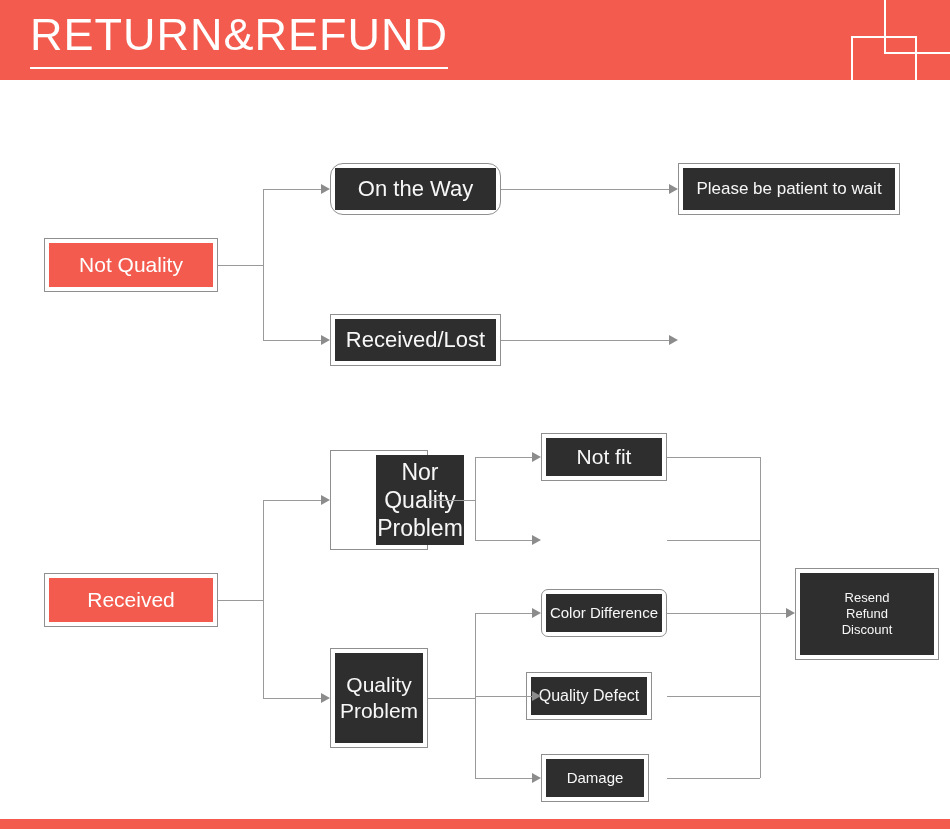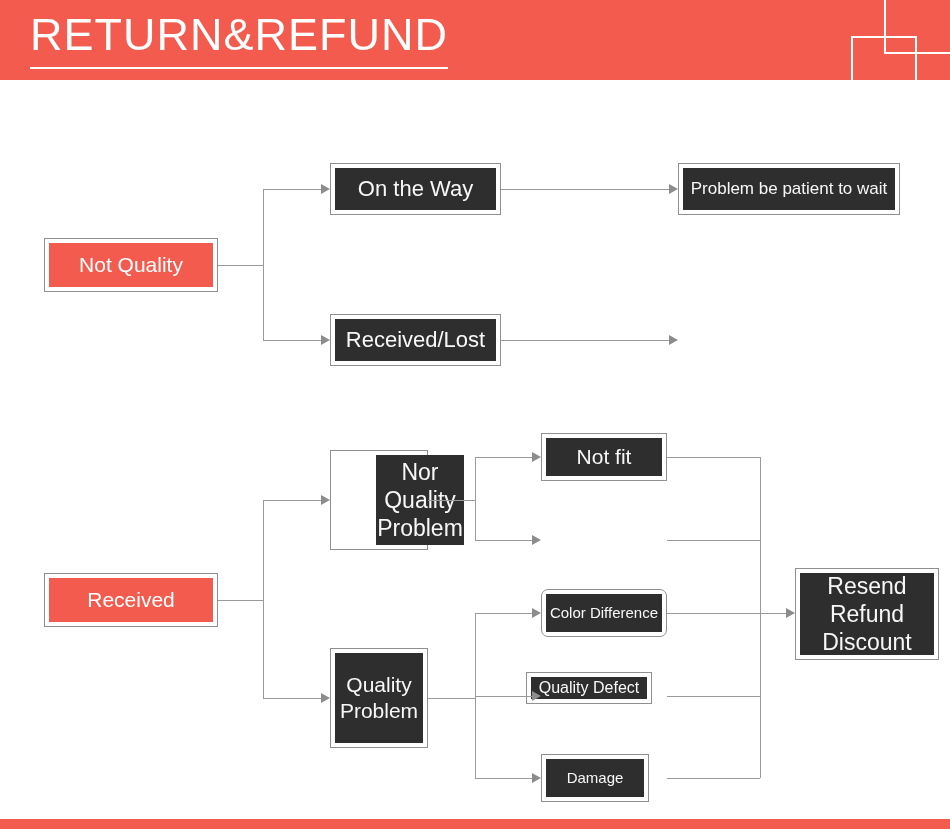--- a/index.html
+++ b/index.html
@@ -47,25 +47,25 @@
 
   <div class="band"></div>
   <div class="title">RETURN&amp;REFUND</div>
   <div class="decor" style="left:884px; top:0; width:2px; height:54px;"></div>
   <div class="decor" style="left:884px; top:52px; width:66px; height:2px;"></div>
   <div class="decor-square"></div>
 
   <div class="node accent" style="left:44px; top:238px; width:174px; height:54px;">
     <div class="fill" style="font-size:21px;">Not Quality</div>
   </div>
-  <div class="node dark" style="left:330px; top:163px; width:171px; height:52px;">
+  <div class="node dark" style="left:330px; top:163px; width:171px; height:52px;border-radius:13px;">
     <div class="fill" style="font-size:22px;">On the Way</div>
   </div>
   <div class="node dark" style="left:678px; top:163px; width:222px; height:52px;">
-    <div class="fill" style="font-size:17px;">Problem be patient to wait</div>
+    <div class="fill" style="font-size:17px;">Please be patient to wait</div>
   </div>
   <div class="node dark" style="left:330px; top:314px; width:171px; height:52px;">
     <div class="fill" style="font-size:22px;">Received/Lost</div>
   </div>
 
   <div class="hline" style="left:218px; top:265px; width:45px;"></div>
   <div class="vline" style="left:263px; top:189px; height:151px;"></div>
   <div class="hline" style="left:263px; top:189px; width:58px;"></div>
   <div class="arrow" style="left:321px; top:184px;"></div>
   <div class="hline" style="left:263px; top:340px; width:58px;"></div>
@@ -86,28 +86,28 @@
   <div class="node dark" style="left:541px; top:433px; width:126px; height:48px;">
     <div class="fill" style="font-size:21px;">Not fit</div>
   </div>
   <div class="node dark" style="left:541px; top:589px; width:126px; height:48px;border-radius:7px;">
     <div class="fill" style="font-size:15px;">Color Difference</div>
   </div>
   <div class="node dark" style="left:330px; top:648px; width:98px; height:100px;">
     <div class="fill" style="font-size:21px;">Quality
 Problem</div>
   </div>
-  <div class="node dark" style="left:526px; top:672px; width:126px; height:32px;">
+  <div class="node dark" style="left:526px; top:672px; width:126px; height:48px;">
     <div class="fill" style="font-size:16px;">Quality Defect</div>
   </div>
   <div class="node dark" style="left:541px; top:754px; width:108px; height:48px;">
     <div class="fill" style="font-size:15px;">Damage</div>
   </div>
   <div class="node dark" style="left:795px; top:568px; width:144px; height:92px;">
-    <div class="fill" style="font-size:23px;">Resend
+    <div class="fill" style="font-size:13px;">Resend
 Refund
 Discount</div>
   </div>
 
   <div class="hline" style="left:218px; top:600px; width:45px;"></div>
   <div class="vline" style="left:263px; top:500px; height:198px;"></div>
   <div class="hline" style="left:263px; top:500px; width:58px;"></div>
   <div class="arrow" style="left:321px; top:495px;"></div>
   <div class="hline" style="left:263px; top:698px; width:58px;"></div>
   <div class="arrow" style="left:321px; top:693px;"></div>

